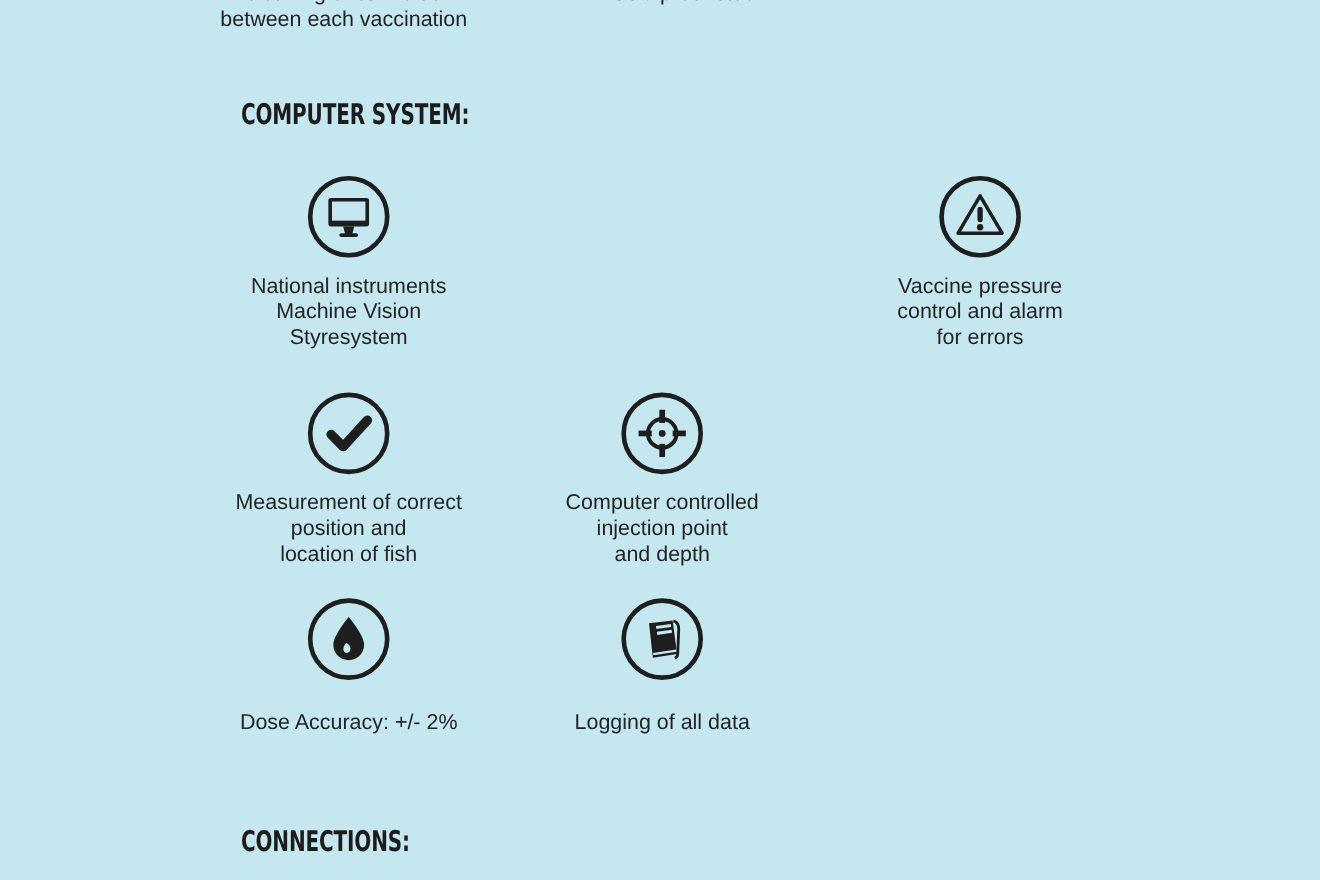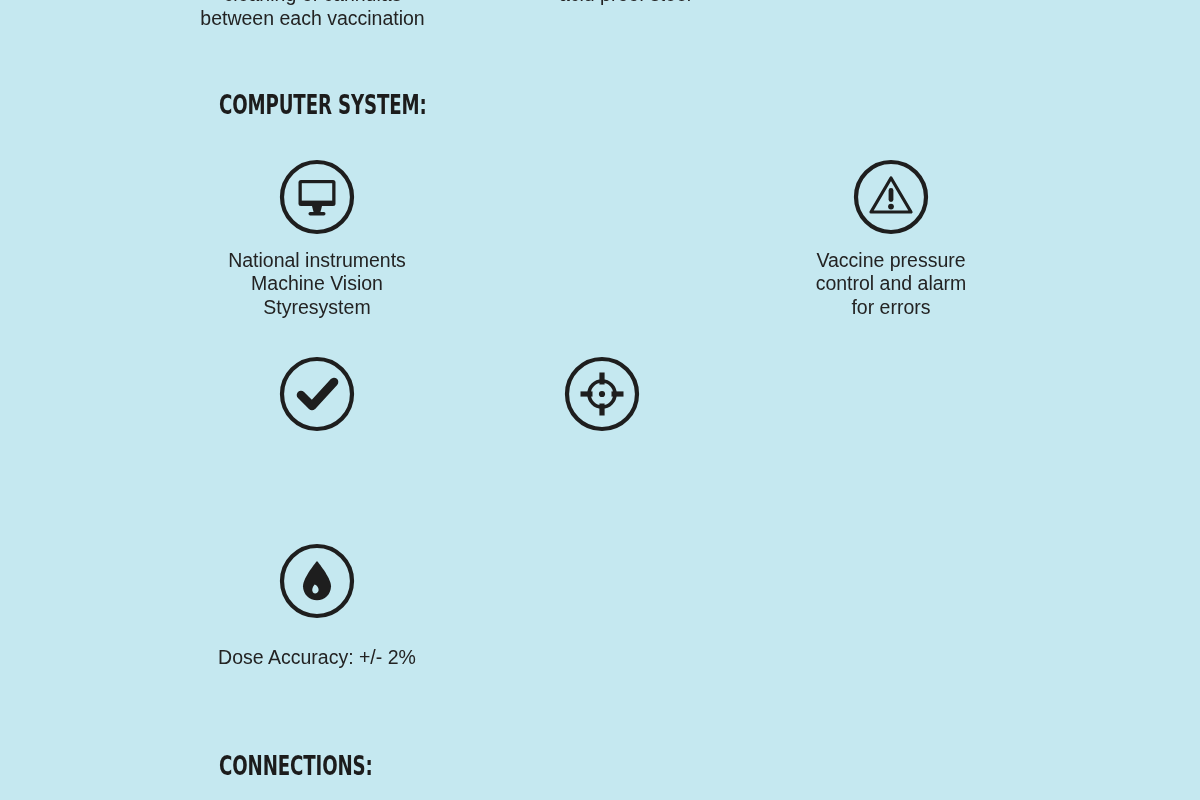--- a/index.html
+++ b/index.html
@@ -142,52 +142,72 @@
 
   <div class="grid-row row-2">
 
     <div class="cell cell-c1">
       <span class="icon-wrap">
         <svg viewBox="0 0 78 78">
           <circle cx="39" cy="39" r="35" fill="none" stroke="#1e1e1e" stroke-width="4.2"></circle>
           <path d="M23 40 L34 51 L56 27" fill="none" stroke="#1e1e1e" stroke-width="8.6" stroke-linecap="round" stroke-linejoin="round"></path>
         </svg>
       </span>
+      <div class="cell-label">Measurement of correct
+position and
+location of fish</div>
     </div>
 
     <div class="cell cell-c2">
       <span class="icon-wrap">
         <svg viewBox="0 0 78 78">
           <circle cx="39" cy="39" r="35" fill="none" stroke="#1e1e1e" stroke-width="4.2"></circle>
           <circle cx="39" cy="39" r="13" fill="none" stroke="#1e1e1e" stroke-width="3.6"></circle>
           <rect x="36.4" y="17.5" width="5.2" height="12" fill="#1e1e1e"></rect>
           <rect x="36.4" y="48.5" width="5.2" height="12" fill="#1e1e1e"></rect>
           <rect x="17.5" y="36.4" width="12" height="5.2" fill="#1e1e1e"></rect>
           <rect x="48.5" y="36.4" width="12" height="5.2" fill="#1e1e1e"></rect>
           <circle cx="39" cy="39" r="3.1" fill="#1e1e1e"></circle>
         </svg>
       </span>
+      <div class="cell-label">Computer controlled
+injection point
+and depth</div>
     </div>
 
 
   </div>
 
   <div class="grid-row row-3">
 
     <div class="cell cell-c1">
       <span class="icon-wrap">
         <svg viewBox="0 0 78 78">
           <circle cx="39" cy="39" r="35" fill="none" stroke="#1e1e1e" stroke-width="4.2"></circle>
           <path d="M39 19 C39 19 25 35.5 25 44.2 C25 52.1 31.3 58.2 39 58.2
                    C46.7 58.2 53 52.1 53 44.2 C53 35.5 39 19 39 19 Z" fill="#1e1e1e"></path>
           <path d="M36.6 42.5 C34 45.6 33.6 48.6 35 50.4 C36.4 52.2 39 51.8 40.2 49.6
                    C41.4 47.4 40 43.6 36.6 42.5 Z" fill="#c5e8f0"></path>
         </svg>
       </span>
       <div class="cell-label">Dose Accuracy: +/- 2%</div>
     </div>
 
+    <div class="cell cell-c2">
+      <span class="icon-wrap">
+        <svg viewBox="0 0 78 78">
+          <circle cx="39" cy="39" r="35" fill="none" stroke="#1e1e1e" stroke-width="4.2"></circle>
+          <path d="M27 24.5 L48.5 22 L52.5 52.5 L30.5 56 Z" fill="#1e1e1e"></path>
+          <path d="M49.2 22.6 C53 23.3 54.2 26.4 54 30.5 L53.1 52.6
+                   C53 55.2 52.2 56 50.4 56.2" fill="none" stroke="#1e1e1e" stroke-width="2.6"></path>
+          <path d="M33.5 28.5 L47 26.6" stroke="#c5e8f0" stroke-width="2.8"></path>
+          <path d="M34.3 33.8 L47.8 31.9" stroke="#c5e8f0" stroke-width="2.8"></path>
+          <path d="M30.8 52.6 L51.8 49.4" stroke="#c5e8f0" stroke-width="2"></path>
+        </svg>
+      </span>
+      <div class="cell-label">Logging of all data</div>
+    </div>
 
   </div>
 
 </div>
 
 <div id="heading-connections" class="section-heading">CONNECTIONS:</div>
 
 </body></html>

